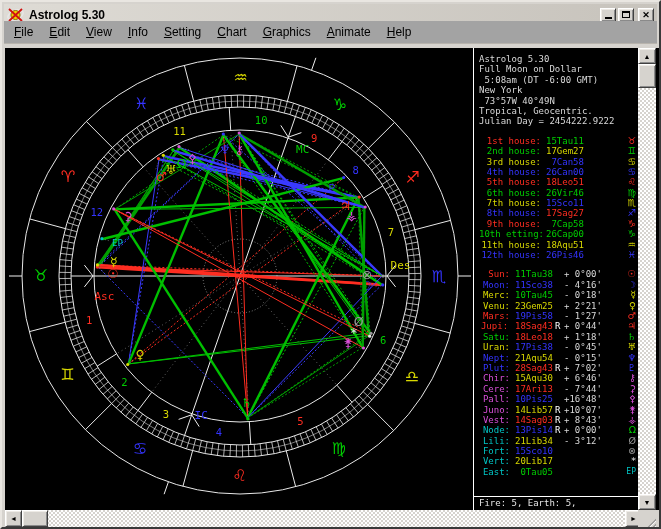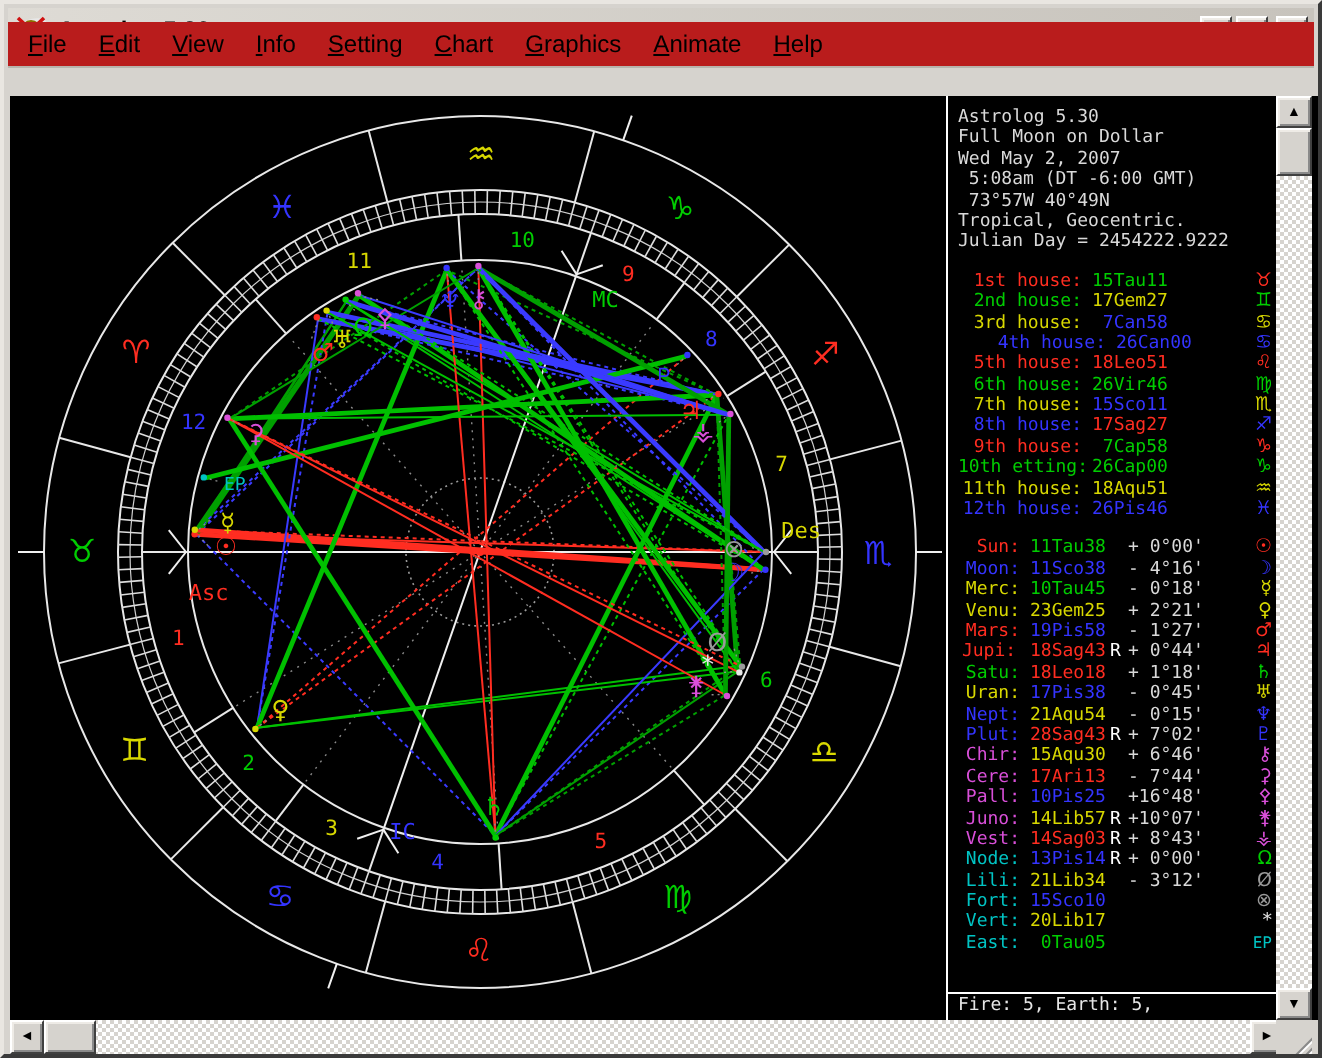--- a/index.html
+++ b/index.html
@@ -8,21 +8,21 @@
     font-family:"Liberation Sans",sans-serif;overflow:hidden;}
   .titlebar{position:absolute;left:2px;top:2px;right:2px;height:21px;
     background:linear-gradient(90deg,#dedbd5,#c7c3bc);display:flex;align-items:center;padding:0 3px;}
   .title-text{font-size:12px;font-weight:bold;color:#000;margin-left:5px;flex:1;}
   .tb-btns{display:flex;gap:2px;}
   .btn3d{width:16px;height:14px;background:#d6d3ce;border:1px solid;border-color:#fff #404040 #404040 #fff;
     box-shadow:inset 1px 1px 0 #eeebe6, inset -1px -1px 0 #8a8a8a;
     display:flex;align-items:center;justify-content:center;font-size:9px;font-weight:bold;color:#000;box-sizing:border-box;}
   .min-glyph{display:block;width:7px;height:2px;background:#000;margin-top:7px;}
   .max-glyph{display:block;width:8px;height:7px;border:1px solid #000;border-top-width:2px;box-sizing:border-box;}
-  .menubar{position:absolute;left:2px;top:9px;right:2px;height:22px;background:#b91c1c;
+  .menubar{position:absolute;left:2px;top:19px;right:2px;height:22px;background:#a3a3a3;
     display:flex;align-items:center;padding-left:2px;border-bottom:1px solid #b8b4ad;}
   .menu-item{font-size:12px;color:#000;padding:3px 8px;}
   .u{text-decoration:underline;}
   .client{position:absolute;left:3px;top:46px;width:655px;height:462px;background:#000;}
   .chart{position:absolute;left:2px;top:3px;}
   .sidebar{position:absolute;left:468px;top:0px;width:167px;height:462px;background:#000;
     border-left:1px solid #fff;box-sizing:border-box;overflow:hidden;}
   .sb-inner{padding:6px 0 0 5px;}
   .sb-row{height:10.4px;font-family:"DejaVu Sans Mono",monospace;font-size:9px;line-height:10px;
     white-space:pre;display:flex;color:#d9d9d9;}
@@ -570,30 +570,30 @@
         <g>
           <text x="187.6" y="364.8" fill="#3434ff" font-size="11" font-family="&quot;DejaVu Sans Mono&quot;,monospace" text-anchor="start" dominant-baseline="central">IC</text>
         </g>
         <circle cx="233" cy="225" r="2" fill="#ff2d21"></circle>
       </svg>
 
     <div class="sidebar">
       <div class="sb-inner" id="sb-inner">
           <div class="sb-row"><span style="color: rgb(217, 217, 217);">Astrolog 5.30</span></div>
           <div class="sb-row"><span style="color: rgb(217, 217, 217);">Full Moon on Dollar</span></div>
-          <div class="sb-row"><span style="color: rgb(217, 217, 217);">Wed May 2, 2007</span></div>
           <div class="sb-row"><span style="color: rgb(217, 217, 217);"> 5:08am (DT -6:00 GMT)</span></div>
+          <div class="sb-row"><span style="color: rgb(217, 217, 217);">New York</span></div>
           <div class="sb-row"><span style="color: rgb(217, 217, 217);"> 73°57W 40°49N</span></div>
           <div class="sb-row"><span style="color: rgb(217, 217, 217);">Tropical, Geocentric.</span></div>
           <div class="sb-row"><span style="color: rgb(217, 217, 217);">Julian Day = 2454222.9222</span></div>
           <div class="sb-gap"></div>
           <div class="sb-row"><span class="hl" style="color: rgb(255, 45, 33);">1st house:</span><span class="hv" style="color: rgb(0, 205, 0);">15Tau11</span><span class="g" style="color: rgb(255, 45, 33);">♉</span></div>
           <div class="sb-row"><span class="hl" style="color: rgb(0, 205, 0);">2nd house:</span><span class="hv" style="color: rgb(216, 216, 0);">17Gem27</span><span class="g" style="color: rgb(0, 205, 0);">♊</span></div>
           <div class="sb-row"><span class="hl" style="color: rgb(216, 216, 0);">3rd house:</span><span class="hv" style="color: rgb(52, 52, 255);"> 7Can58</span><span class="g" style="color: rgb(216, 216, 0);">♋</span></div>
-          <div class="sb-row"><span class="hl" style="color: rgb(52, 52, 255); margin-left: 12px;">4th house:</span><span class="hv" style="color: rgb(52, 52, 255);">26Can00</span><span class="g" style="color: rgb(52, 52, 255);">♋</span></div>
+          <div class="sb-row"><span class="hl" style="color: rgb(52, 52, 255);">4th house:</span><span class="hv" style="color: rgb(52, 52, 255);">26Can00</span><span class="g" style="color: rgb(52, 52, 255);">♋</span></div>
           <div class="sb-row"><span class="hl" style="color: rgb(255, 45, 33);">5th house:</span><span class="hv" style="color: rgb(255, 45, 33);">18Leo51</span><span class="g" style="color: rgb(255, 45, 33);">♌</span></div>
           <div class="sb-row"><span class="hl" style="color: rgb(0, 205, 0);">6th house:</span><span class="hv" style="color: rgb(0, 205, 0);">26Vir46</span><span class="g" style="color: rgb(0, 205, 0);">♍</span></div>
           <div class="sb-row"><span class="hl" style="color: rgb(216, 216, 0);">7th house:</span><span class="hv" style="color: rgb(52, 52, 255);">15Sco11</span><span class="g" style="color: rgb(216, 216, 0);">♏</span></div>
           <div class="sb-row"><span class="hl" style="color: rgb(52, 52, 255);">8th house:</span><span class="hv" style="color: rgb(255, 45, 33);">17Sag27</span><span class="g" style="color: rgb(52, 52, 255);">♐</span></div>
           <div class="sb-row"><span class="hl" style="color: rgb(255, 45, 33);">9th house:</span><span class="hv" style="color: rgb(0, 205, 0);"> 7Cap58</span><span class="g" style="color: rgb(255, 45, 33);">♑</span></div>
           <div class="sb-row"><span class="hl" style="color: rgb(0, 205, 0);">10th etting:</span><span class="hv" style="color: rgb(0, 205, 0);">26Cap00</span><span class="g" style="color: rgb(0, 205, 0);">♑</span></div>
           <div class="sb-row"><span class="hl" style="color: rgb(216, 216, 0);">11th house:</span><span class="hv" style="color: rgb(216, 216, 0);">18Aqu51</span><span class="g" style="color: rgb(216, 216, 0);">♒</span></div>
           <div class="sb-row"><span class="hl" style="color: rgb(52, 52, 255);">12th house:</span><span class="hv" style="color: rgb(52, 52, 255);">26Pis46</span><span class="g" style="color: rgb(52, 52, 255);">♓</span></div>
           <div class="sb-gap"></div>
           <div class="sb-row"><span class="pl" style="color: rgb(255, 45, 33);">Sun:</span><span class="pv" style="color: rgb(0, 205, 0);">11Tau38</span><span class="pr" style="color: rgb(255, 255, 255);"></span><span class="pvel" style="color: rgb(217, 217, 217);">+ 0°00'</span><span class="g" style="color: rgb(255, 45, 33);">☉</span></div>

